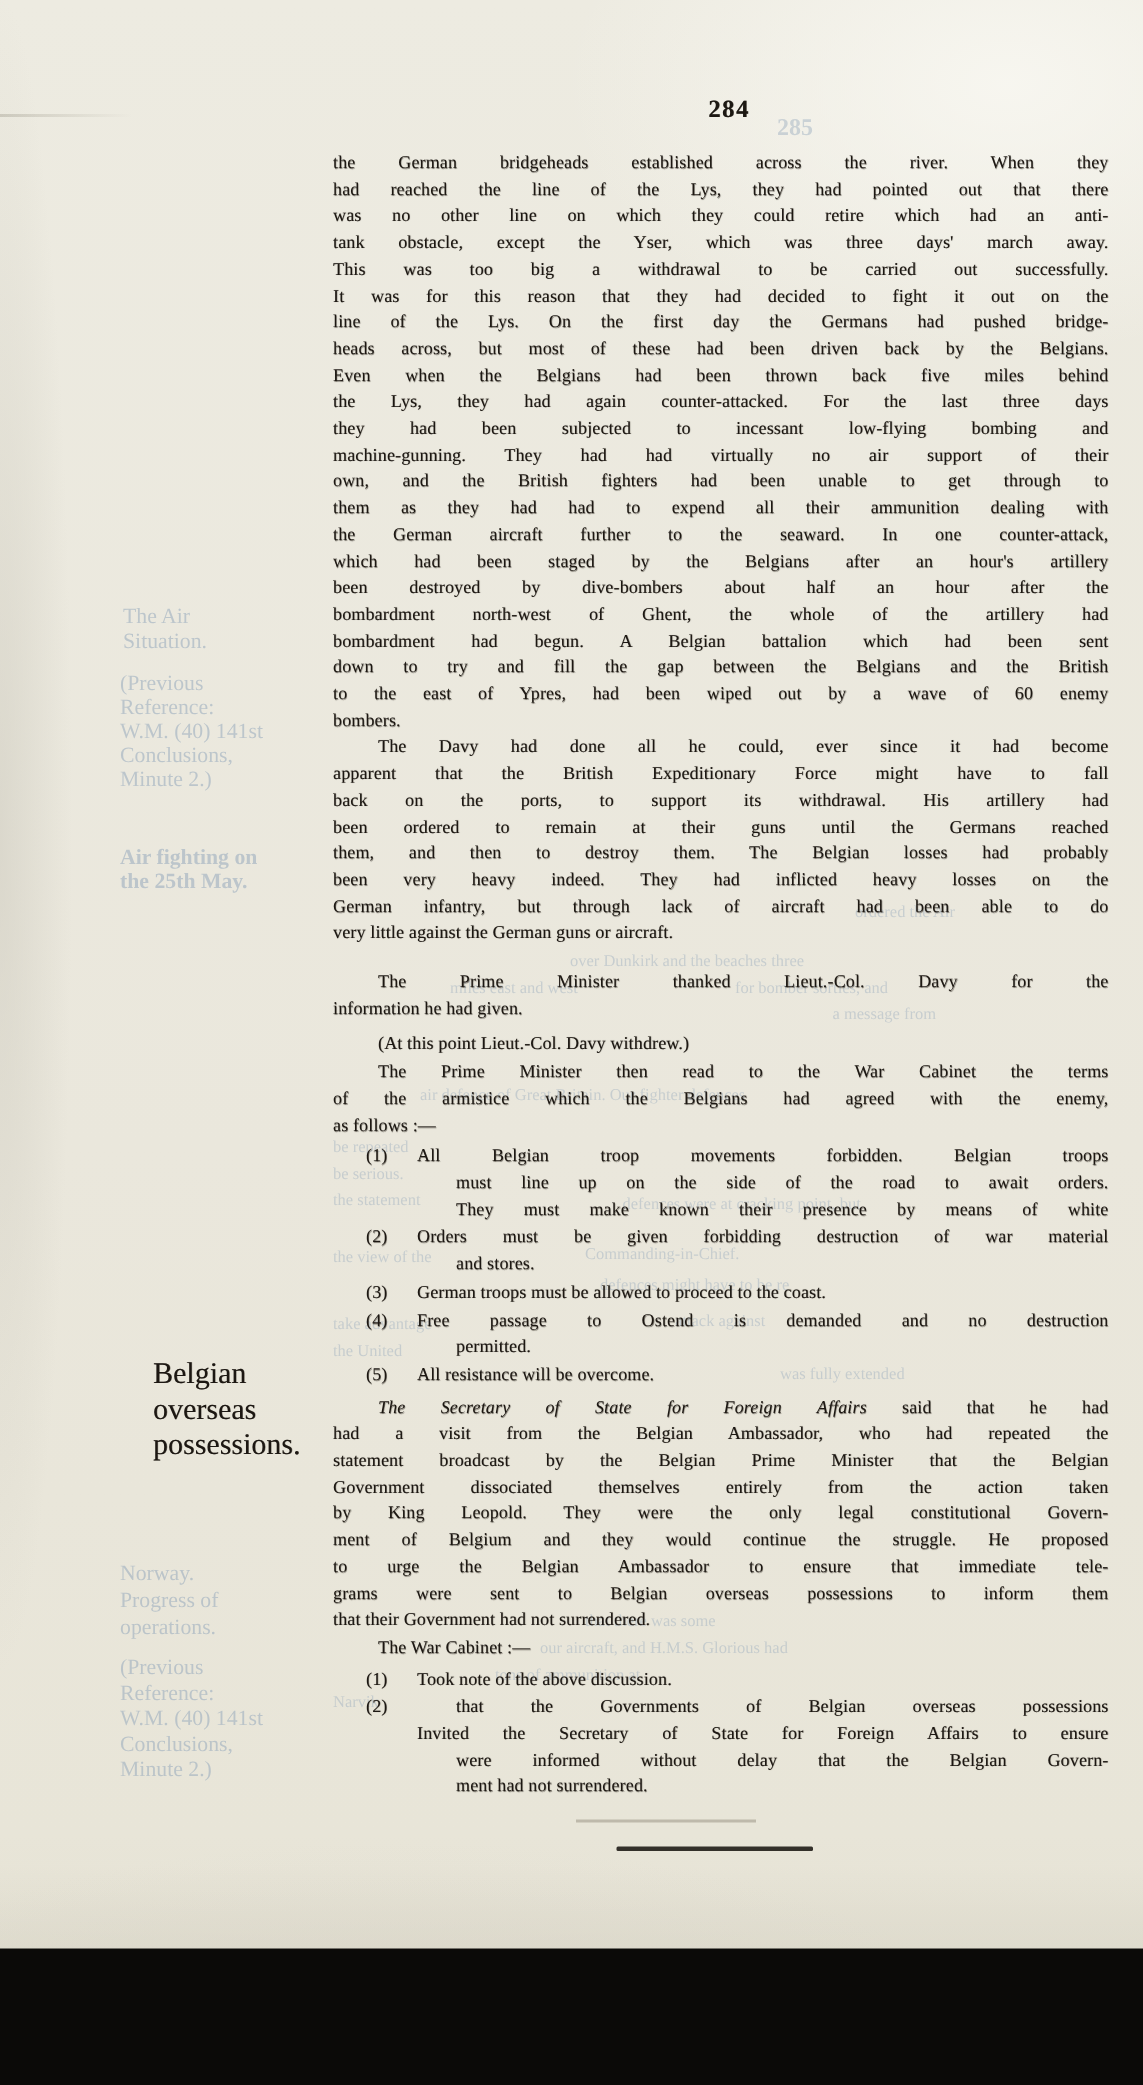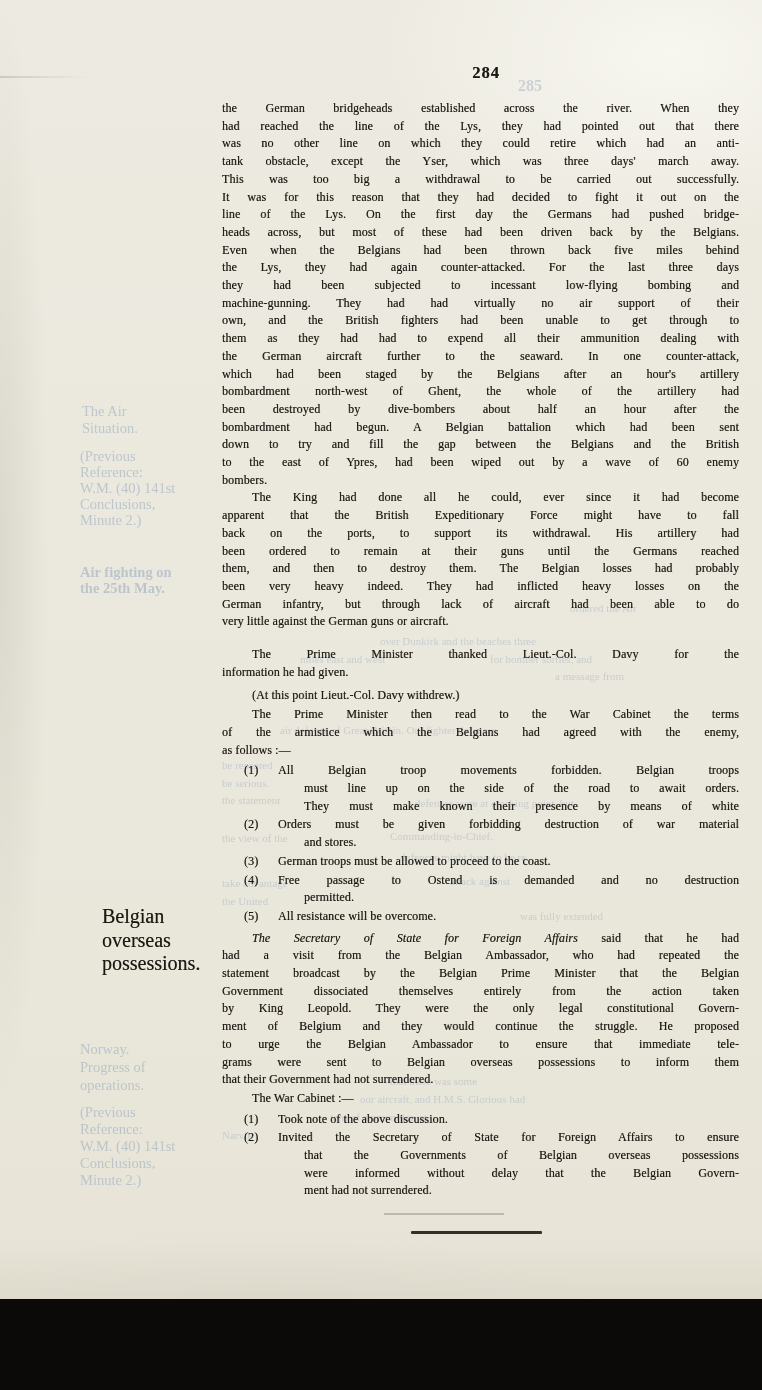--- a/index.html
+++ b/index.html
@@ -124,29 +124,29 @@
         <div class="tl">line of the Lys.  On the first day the Germans had pushed bridge-</div>
         <div class="tl">heads across, but most of these had been driven back by the Belgians.</div>
         <div class="tl">Even when the Belgians had been thrown back five miles behind</div>
         <div class="tl">the Lys, they had again counter-attacked.  For the last three days</div>
         <div class="tl">they had been subjected to incessant low-flying bombing and</div>
         <div class="tl">machine-gunning.  They had had virtually no air support of their</div>
         <div class="tl">own, and the British fighters had been unable to get through to</div>
         <div class="tl">them as they had had to expend all their ammunition dealing with</div>
         <div class="tl">the German aircraft further to the seaward.  In one counter-attack,</div>
         <div class="tl">which had been staged by the Belgians after an hour's artillery</div>
+        <div class="tl">been destroyed by dive-bombers about half an hour after the</div>
         <div class="tl">bombardment north-west of Ghent, the whole of the artillery had</div>
-        <div class="tl">been destroyed by dive-bombers about half an hour after the</div>
         <div class="tl">bombardment had begun.  A Belgian battalion which had been sent</div>
         <div class="tl">down to try and fill the gap between the Belgians and the British</div>
         <div class="tl">to the east of Ypres, had been wiped out by a wave of 60 enemy</div>
         <div class="tl last">bombers.</div>
       </div>
       <div style="margin-top: 0px;">
-        <div class="tl indent">The King had done all he could, ever since it had become</div>
+        <div class="tl indent">The Davy had done all he could, ever since it had become</div>
         <div class="tl">apparent that the British Expeditionary Force might have to fall</div>
         <div class="tl">back on the ports, to support its withdrawal.  His artillery had</div>
         <div class="tl">been ordered to remain at their guns until the Germans reached</div>
         <div class="tl">them, and then to destroy them.  The Belgian losses had probably</div>
         <div class="tl">been very heavy indeed.  They had inflicted heavy losses on the</div>
         <div class="tl">German infantry, but through lack of aircraft had been able to do</div>
         <div class="tl last">very little against the German guns or aircraft.</div>
       </div>
       <div style="margin-top: 15px;">
         <div class="tl indent">The Prime Minister thanked Lieut.-Col. Davy for the</div>
@@ -200,22 +200,22 @@
       <div style="margin-top: 1px; font-family: Liberation Serif, serif;">
         <div class="tl last indent">The War Cabinet :—</div>
       </div>
       <div style="margin-top: 3px;">
         <div class="item" style="margin-top: 0px;">
           <span class="num">(1)</span>
           <div class="tl last ifirst">Took note of the above discussion.</div>
         </div>
         <div class="item" style="margin-top: 1px;">
           <span class="num">(2)</span>
+          <div class="tl">that the Governments of Belgian overseas possessions</div>
           <div class="tl ifirst">Invited the Secretary of State for Foreign Affairs to ensure</div>
-          <div class="tl">that the Governments of Belgian overseas possessions</div>
           <div class="tl">were informed without delay that the Belgian Govern-</div>
           <div class="tl last">ment had not surrendered.</div>
         </div>
       </div>
     </div>
 
   <div class="ghost-rule"></div>
   <div class="divider"></div>
   <div class="bottom-shade"></div>
 

